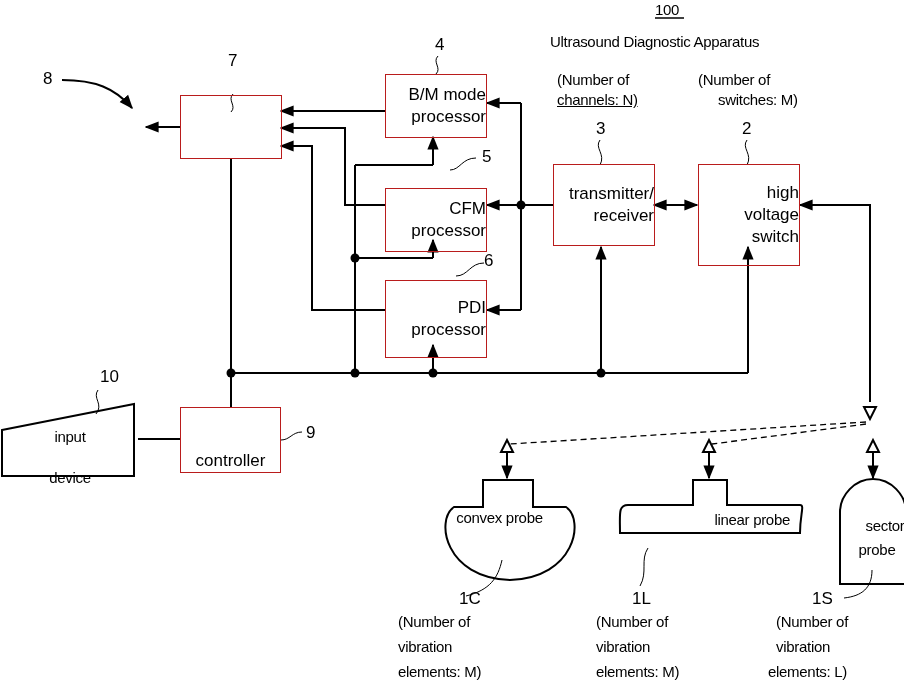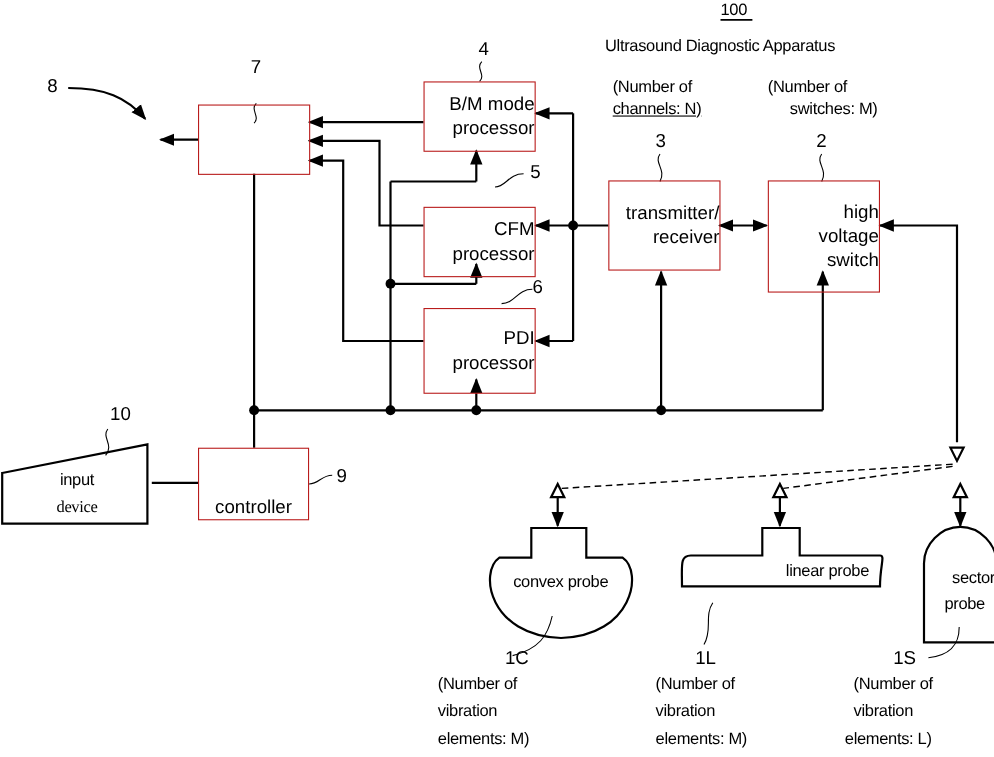--- a/index.html
+++ b/index.html
@@ -139,23 +139,23 @@
 </div>
 <div class="box" style="left:698px;top:164px;width:102px;height:102px;flex-direction:column;">
   <span>high</span>
   <span>voltage</span>
   <span>switch</span>
 </div>
 <div class="box" style="left:180px;top:407px;width:101px;height:66px;">
   <span>controller</span>
 </div>
 <div class="t c" style="left:22px;top:427px;width:96px;">input</div>
-<div class="t c" style="left:22px;top:451px;width:96px;font-family:Liberation Serif, serif;">device</div>
+<div class="t c" style="left:22px;top:468px;width:96px;">device</div>
 
-<div class="t c" style="left:446px;top:520px;width:107px;text-align:right;">convex probe</div>
+<div class="t c" style="left:446px;top:508px;width:107px;">convex probe</div>
 <div class="t c" style="left:640px;top:510px;width:150px;text-align:right;">linear probe</div>
 <div class="t c" style="left:842px;top:516px;width:86px;">sector</div>
 <div class="t c" style="left:842px;top:540px;width:70px;">probe</div>
 
 <div class="num" style="left:459px;top:590px;">1C</div>
 <div class="t" style="left:398px;top:612px;">(Number of</div>
 <div class="t" style="left:398px;top:637px;">vibration</div>
 <div class="t" style="left:398px;top:662px;">elements: M)</div>
 
 <div class="num" style="left:632px;top:590px;">1L</div>

